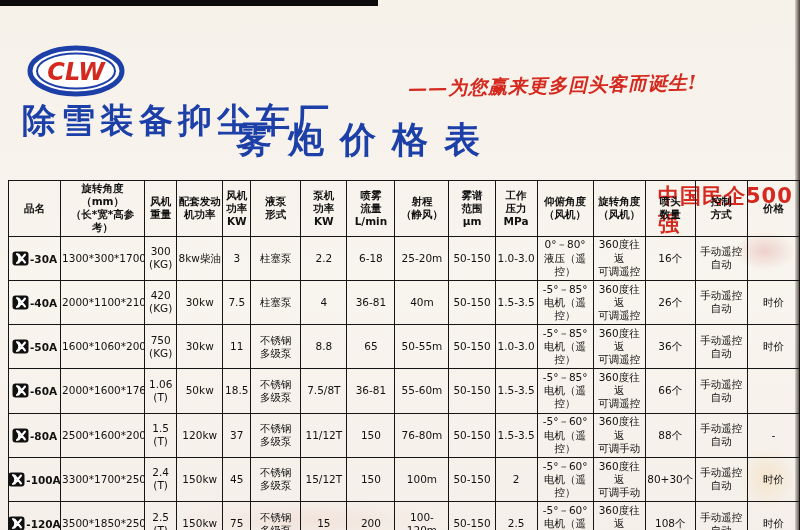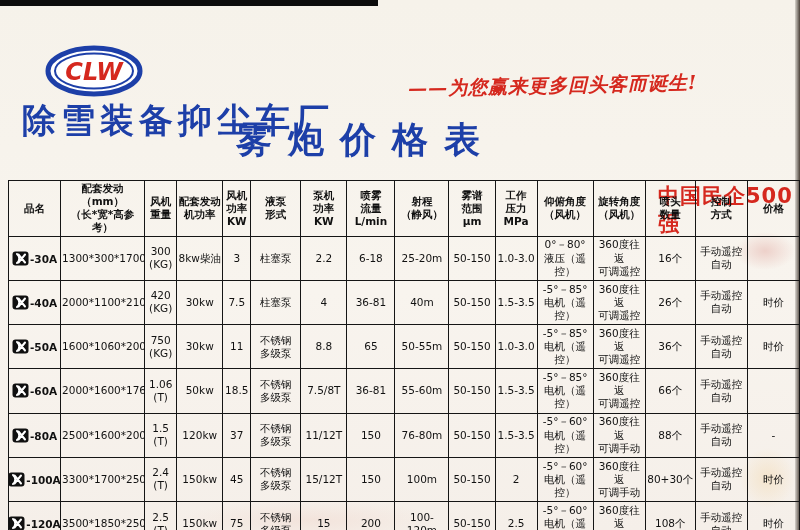--- a/index.html
+++ b/index.html
@@ -20,21 +20,21 @@
   .scan-top-bar{position:absolute;left:0;top:0;width:378px;height:6px;background:#0c0c0c;}
   .scan-right-edge{position:absolute;right:0;top:0;width:5px;height:530px;
     background:linear-gradient(90deg,rgba(40,35,30,.15),#4a4038);}
   .smudge{position:absolute;border-radius:50%;pointer-events:none;}
   .smudge.a{left:735px;top:232px;width:60px;height:38px;background:radial-gradient(closest-side,rgba(236,205,198,.9),rgba(236,205,198,0));}
   .smudge.b{left:740px;top:448px;width:55px;height:60px;background:radial-gradient(closest-side,rgba(243,219,180,.55),rgba(243,219,180,0));}
   .smudge.c{left:180px;top:500px;width:260px;height:40px;background:radial-gradient(closest-side,rgba(240,216,206,.5),rgba(240,216,206,0));}
 
   
   .hdr{position:absolute;left:0;top:0;width:800px;height:180px;}
-  .logo-row{position:absolute;left:44px;top:44px;display:flex;align-items:center;text-align:right;}
+  .logo-row{position:absolute;left:26px;top:44px;display:flex;align-items:center;text-align:right;}
   .logo-oval{display:block;}
   .brand-name{font-size:37px;font-weight:bold;color:var(--brand-blue);letter-spacing:4px;
     font-family:"DejaVu Sans","Liberation Sans",sans-serif;}
   .factory-name{position:absolute;left:22px;top:98px;font-size:34px;font-weight:bold;
     color:var(--brand-blue);letter-spacing:5px;}
   .slogan{position:absolute;left:408px;top:72px;width:380px;font-size:19px;font-weight:bold;
     color:var(--accent-red);font-style:italic;letter-spacing:1px;transform:rotate(-1.2deg);
     font-family:"DejaVu Serif","Liberation Serif",serif;}
   .sheet-title{position:absolute;left:0;top:116px;width:732px;text-align:center;
     font-size:36px;font-weight:bold;color:var(--brand-blue);letter-spacing:16px;}
@@ -90,21 +90,21 @@
       <col style="width:42px">
       <col style="width:56px">
     <col style="width:52px">
       <col style="width:50px">
       <col style="width:52px">
       <col style="width:52px">
   </colgroup>
   <thead>
     <tr>
       <th>品名</th>
-      <th>配套发动（mm）
+      <th>旋转角度（mm）
 （长*宽*高参考）</th>
       <th>风机
 重量</th>
       <th>配套发动
 机功率</th>
       <th>风机
 功率
 KW</th>
       <th>液泵
 形式</th>

